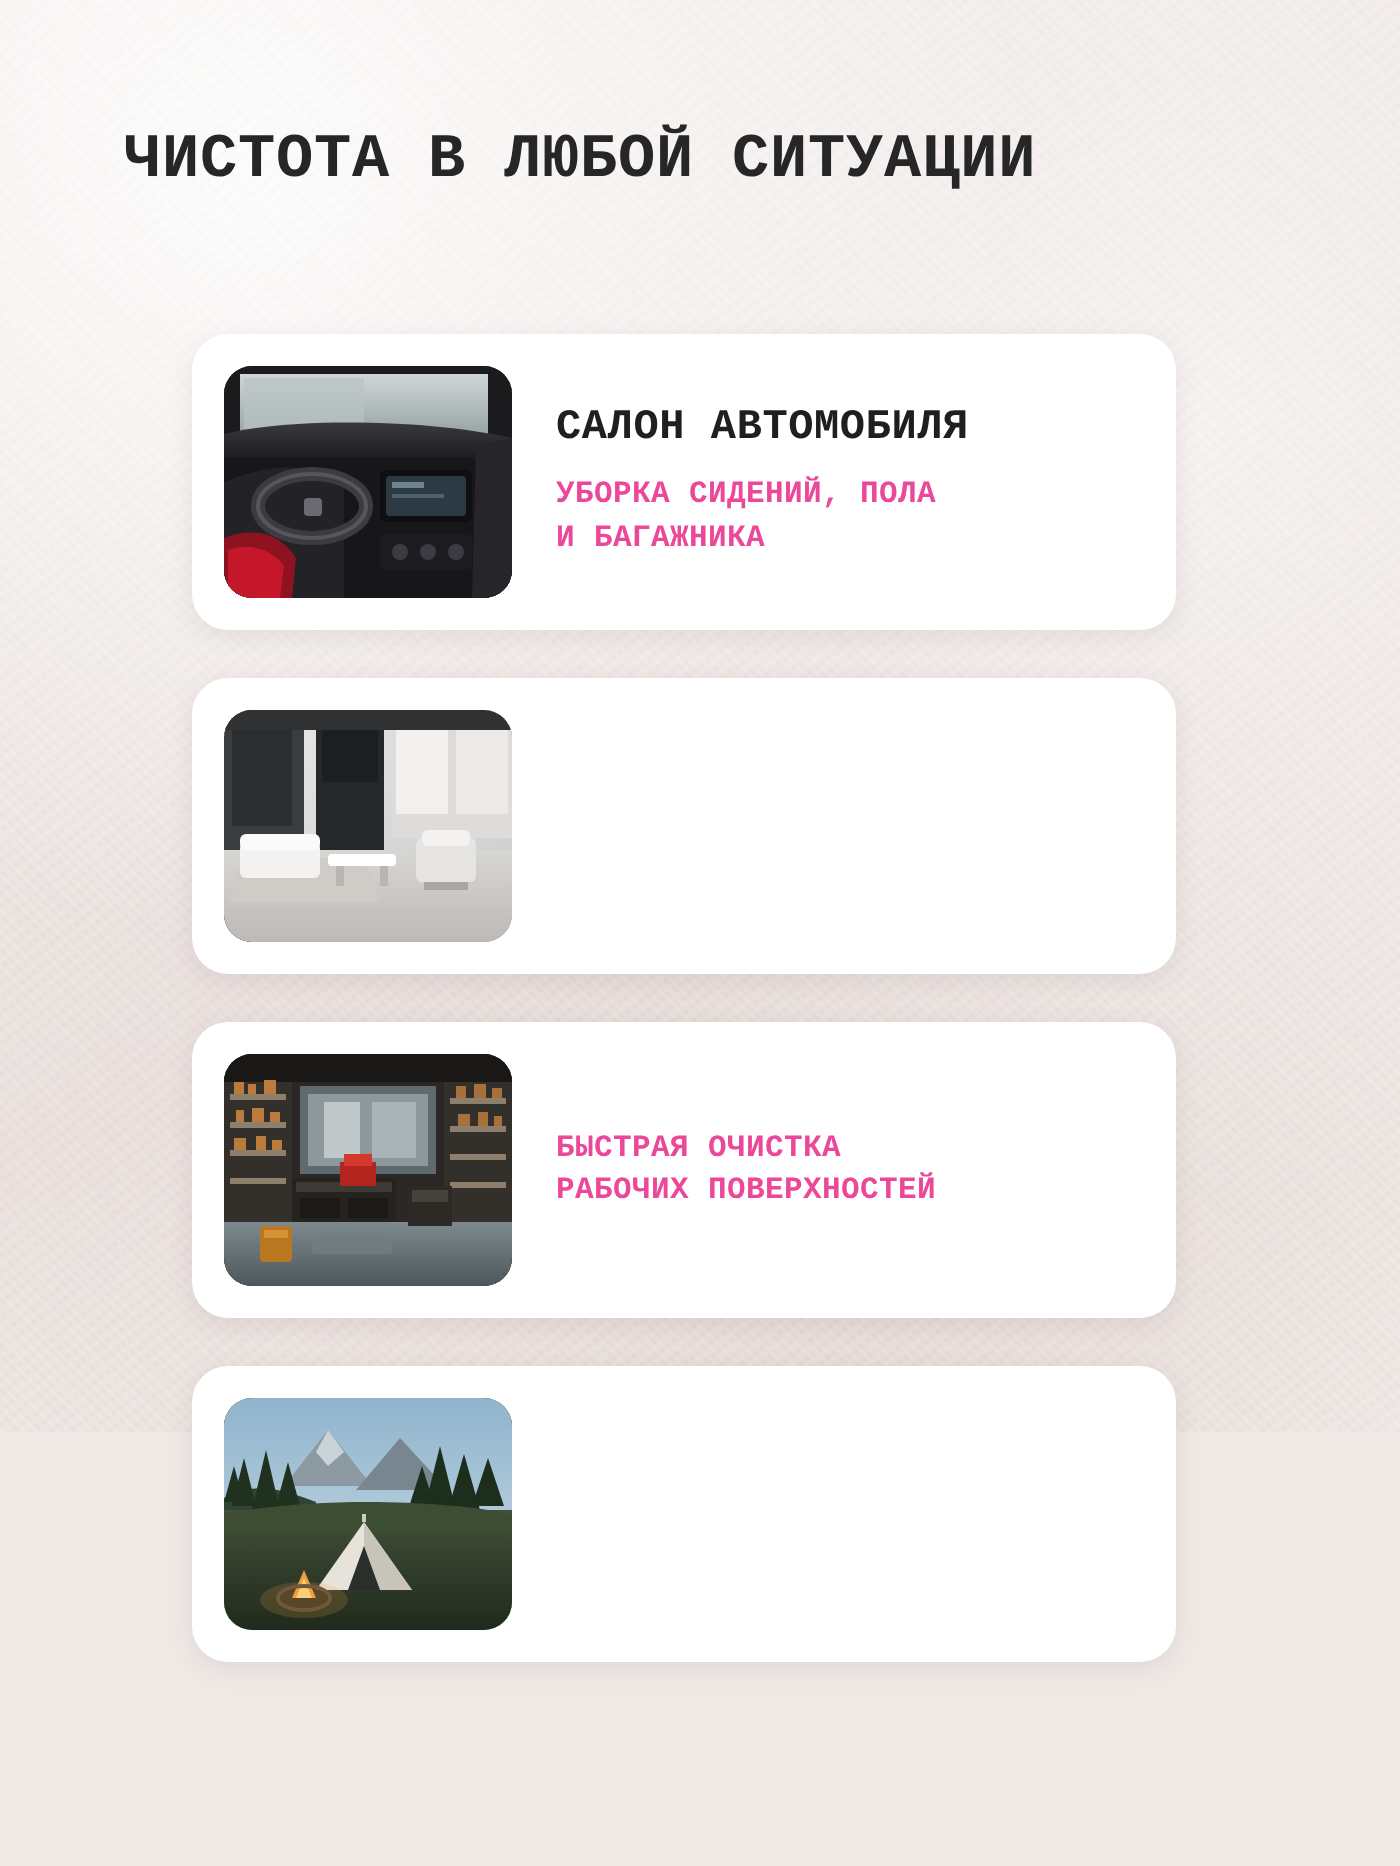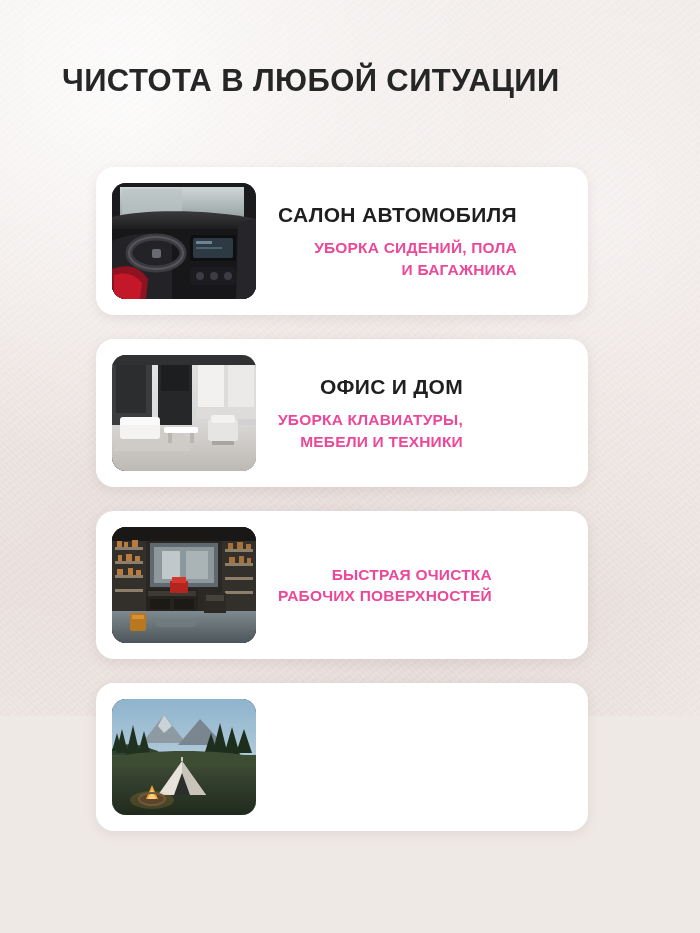--- a/index.html
+++ b/index.html
@@ -16,20 +16,21 @@
 
   .page {
     position: relative;
     width: 700px;
     height: 716px;
     background:
       radial-gradient(circle at 18% 12%, rgba(255,255,255,0.85) 0%, rgba(255,255,255,0) 45%),
       radial-gradient(circle at 85% 30%, rgba(255,255,255,0.55) 0%, rgba(255,255,255,0) 50%),
       radial-gradient(circle at 60% 88%, rgba(228,216,212,0.9) 0%, rgba(255,255,255,0) 55%),
       linear-gradient(160deg, #f2eeec 0%, #ece4e1 35%, #e9dfdc 60%, #f1ebe8 100%);
+    font-family: Liberation Mono, monospace;
   }
   
   .grain {
     position: absolute;
     inset: 0;
     pointer-events: none;
     opacity: .30;
     background-image:
       repeating-linear-gradient(45deg, rgba(255,255,255,0.30) 0 2px, rgba(0,0,0,0.012) 2px 4px),
       repeating-linear-gradient(-38deg, rgba(0,0,0,0.014) 0 3px, rgba(255,255,255,0.22) 3px 6px);
@@ -60,21 +61,20 @@
 
   .card {
     background: #ffffff;
     border-radius: 18px;
     box-shadow: 0 3px 12px rgba(90, 70, 65, 0.10);
     display: flex;
     align-items: center;
     padding: 16px;
     box-sizing: border-box;
     min-height: 148px;
-    text-align: right;
   }
 
   .thumb {
     width: 144px;
     height: 116px;
     border-radius: 14px;
     flex: 0 0 auto;
     overflow: hidden;
     position: relative;
     background: #2a2a2a;
@@ -184,25 +184,20 @@
           <rect x="8" y="62" width="40" height="8" rx="3" fill="#fbfafa"></rect>
           <rect x="52" y="72" width="34" height="6" rx="2" fill="#ffffff"></rect>
           <rect x="56" y="78" width="4" height="10" fill="#b9b6b2"></rect>
           <rect x="78" y="78" width="4" height="10" fill="#b9b6b2"></rect>
           <rect x="96" y="64" width="30" height="22" rx="3" fill="#e7e5e3"></rect>
           <rect x="99" y="60" width="24" height="8" rx="3" fill="#f3f2f0"></rect>
           <rect x="100" y="86" width="22" height="4" fill="#a9a5a1"></rect>
           <rect x="0" y="0" width="144" height="10" fill="#2f3133"></rect>
         </svg>
       </div>
-      <div class="card-text">
-        <div class="card-title">ОФИС И ДОМ</div>
-        <div class="card-sub">УБОРКА КЛАВИАТУРЫ,
-МЕБЕЛИ И ТЕХНИКИ</div>
-      </div>
     </div>
 
     <div class="card">
       <div class="thumb">
         <svg viewBox="0 0 144 116" preserveAspectRatio="xMidYMid slice" aria-hidden="true">
           <defs>
             <linearGradient id="g3floor" x1="0" y1="0" x2="0" y2="1">
               <stop offset="0%" stop-color="#7e8a8f"></stop>
                 <stop offset="100%" stop-color="#4d565a"></stop>
             </linearGradient>

